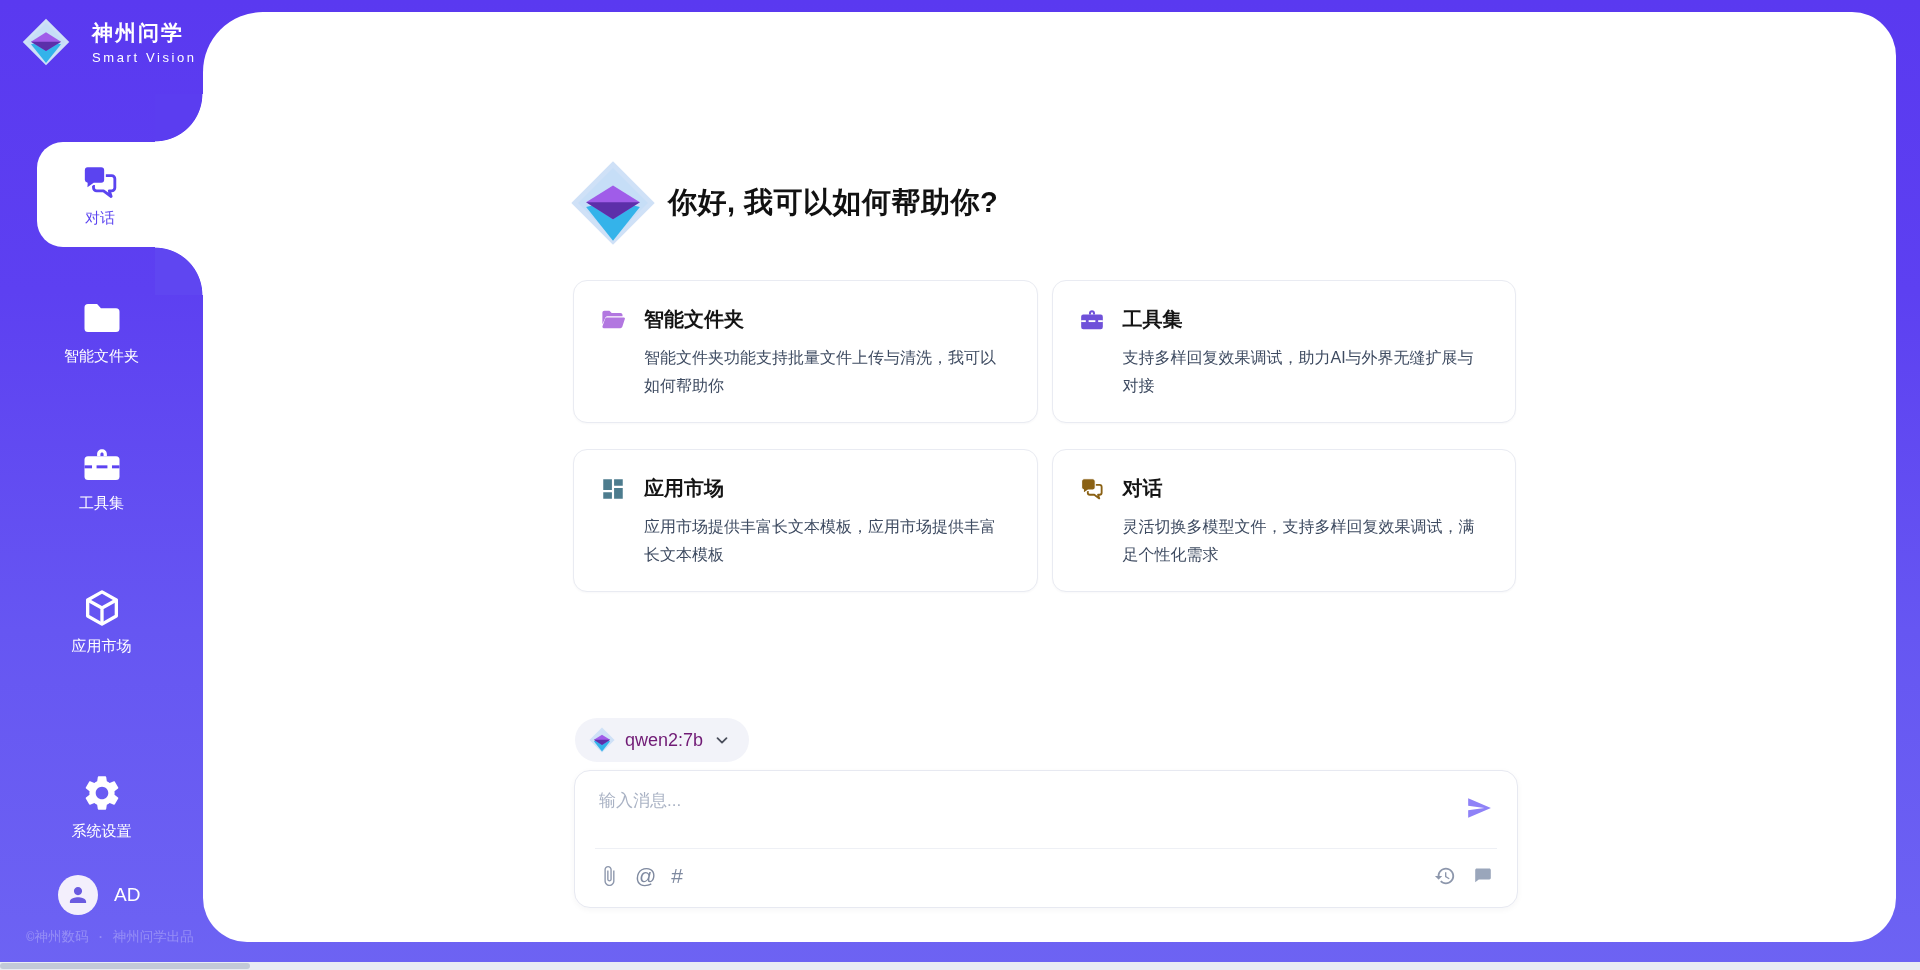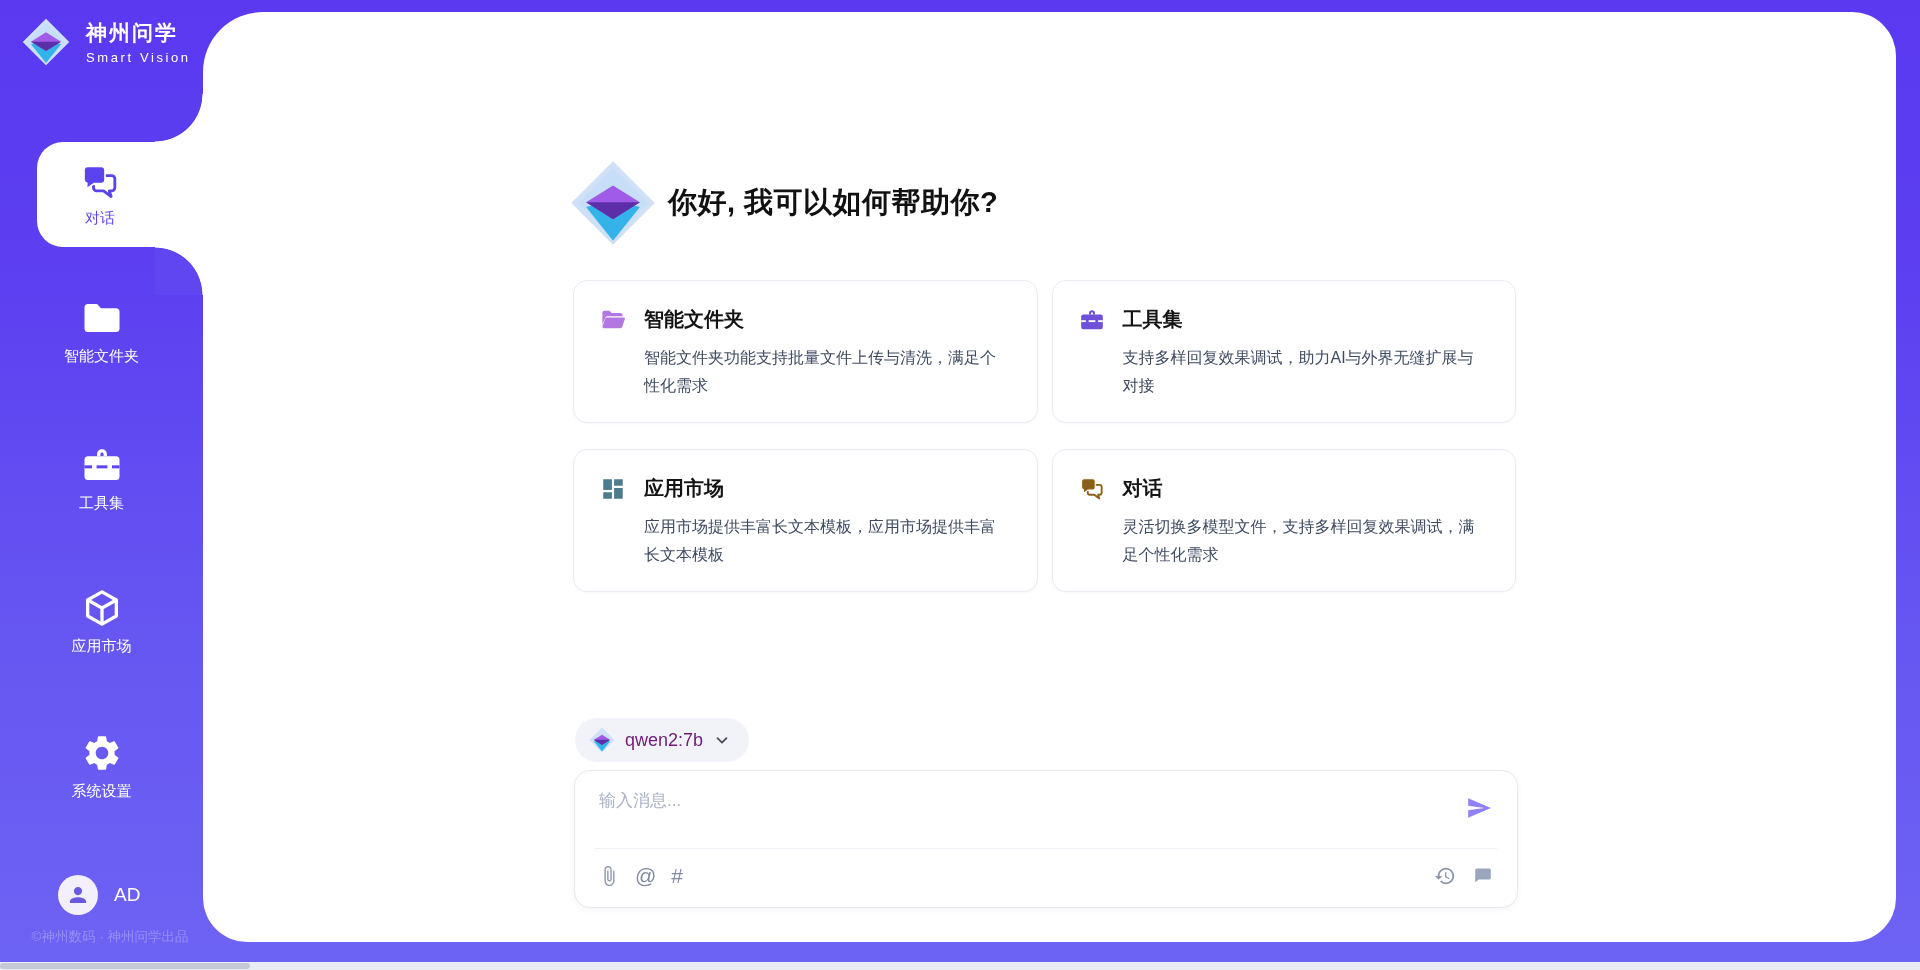--- a/index.html
+++ b/index.html
@@ -15,39 +15,39 @@
   
   .active-tab { position:absolute; left:37px; top:142px; width:170px; height:105px;
                 background:#fff; border-radius:26px 0 0 26px; display:flex; flex-direction:column;
                 align-items:center; justify-content:center; gap:7px; padding-right:44px; cursor:pointer; }
   .fillet-top { position:absolute; left:155px; top:94px; width:48px; height:48px;
                 background:radial-gradient(circle at 0 0,#5b3df0 0 47px,#fff 47.8px); }
   .fillet-bottom { position:absolute; left:155px; top:247px; width:48px; height:48px;
                 background:radial-gradient(circle at 0 100%,#5f46f1 0 47px,#fff 47.8px); }
 
   
-  .brand { position:absolute; left:22px; top:18px; display:flex; align-items:center; gap:16px; }
+  .brand { position:absolute; left:22px; top:18px; display:flex; align-items:center; gap:22px; }
   .brand .logo { width:48px; height:48px; }
   .brand-name { color:#fff; font-size:21px; font-weight:700; letter-spacing:2px; }
   .brand-sub { color:#fff; font-size:13px; letter-spacing:2.6px; margin-top:3px; }
 
   .nav-item { position:absolute; left:0; width:203px; display:flex; flex-direction:column;
               align-items:center; gap:8px; color:#fff; cursor:pointer; }
   .nav-item .nav-icon { width:42px; height:42px; color:#fff; }
   .nav-label { font-size:15px; color:#fff; }
   .active-tab .nav-icon { width:40px; height:40px; color:#5b44f0; }
   .active-tab .nav-label { color:#5b44f0; font-size:15px; }
 
   .user-row { position:absolute; left:58px; top:875px; display:flex; align-items:center; gap:16px; cursor:pointer; }
   .avatar { width:40px; height:40px; border-radius:50%; background:#f3effc; display:flex;
             align-items:center; justify-content:center; }
   .avatar svg { width:24px; height:24px; color:#6a5ae0; }
   .user-name { color:#fff; font-size:19px; }
   .copyright { position:absolute; left:10px; top:928px; width:200px; text-align:center;
-               color:rgba(255,255,255,0.28); font-size:13.5px; white-space:nowrap; }
+               color:rgba(255,255,255,0.28); font-size:13.5px; white-space:nowrap;font-family:Liberation Mono, monospace; }
 
   
   .greeting { position:absolute; left:570px; top:160px; display:flex; align-items:center; gap:12px; }
   .greeting .logo { width:86px; height:86px; }
   .greeting-title { font-size:29px; font-weight:700; color:#111; letter-spacing:0.5px; }
 
   
   .cards { position:absolute; left:573px; top:280px; width:943px; display:grid;
            grid-template-columns:1fr 1fr; gap:26px 14px; }
   .card { background:#fff; border:1px solid #e9ebf2; border-radius:14px; min-height:124px;
@@ -137,21 +137,21 @@
   </div>
 
   <div class="nav-item" style="top:587px;">
     <svg class="nav-icon" viewBox="0 0 24 24" fill="none" stroke="currentColor" stroke-width="1.9" stroke-linejoin="round">
       <path d="M12 2.8l8.2 4.6v9.2L12 21.2l-8.2-4.6V7.4L12 2.8z"></path>
       <path d="M3.8 7.4L12 12l8.2-4.6M12 12v9.2"></path>
     </svg>
     <div class="nav-label">应用市场</div>
   </div>
 
-  <div class="nav-item" style="top:732px;text-align:center;">
+  <div class="nav-item" style="top:772px;text-align:center;">
     <svg class="nav-icon" viewBox="0 0 24 24">
       <path fill="currentColor" d="M19.14,12.94c0.04-0.3,0.06-0.61,0.06-0.94c0-0.32-0.02-0.64-0.07-0.94l2.03-1.58c0.18-0.14,0.23-0.41,0.12-0.61l-1.92-3.32c-0.12-0.22-0.37-0.29-0.59-0.22l-2.39,0.96c-0.5-0.38-1.03-0.7-1.62-0.94L14.4,2.81c-0.04-0.24-0.24-0.41-0.48-0.41h-3.84c-0.24,0-0.43,0.17-0.47,0.41L9.25,5.35C8.66,5.59,8.12,5.92,7.63,6.29L5.24,5.33c-0.22-0.08-0.47,0-0.59,0.22L2.74,8.87C2.62,9.08,2.66,9.34,2.86,9.48l2.03,1.58C4.84,11.36,4.8,11.69,4.8,12s0.02,0.64,0.07,0.94l-2.03,1.58c-0.18,0.14-0.23,0.41-0.12,0.61l1.92,3.32c0.12,0.22,0.37,0.29,0.59,0.22l2.39-0.96c0.5,0.38,1.03,0.7,1.62,0.94l0.36,2.54c0.05,0.24,0.24,0.41,0.48,0.41h3.84c0.24,0,0.44-0.17,0.47-0.41l0.36-2.54c0.59-0.24,1.13-0.56,1.62-0.94l2.39,0.96c0.22,0.08,0.47,0,0.59-0.22l1.92-3.32c0.12-0.22,0.07-0.47-0.12-0.61L19.14,12.94z M12,15.6c-1.98,0-3.6-1.62-3.6-3.6s1.62-3.6,3.6-3.6s3.6,1.62,3.6,3.6S13.98,15.6,12,15.6z"></path>
     </svg>
     <div class="nav-label">系统设置</div>
   </div>
 
   <div class="user-row">
     <div class="avatar">
       <svg viewBox="0 0 24 24">
         <path fill="currentColor" d="M12 12.2c2.3 0 4.1-1.8 4.1-4.1S14.3 4 12 4 7.9 5.8 7.9 8.1s1.8 4.1 4.1 4.1zm0 2c-2.7 0-8.1 1.4-8.1 4.1V20h16.2v-1.7c0-2.7-5.4-4.1-8.1-4.1z"></path>
@@ -175,21 +175,21 @@
   <div class="cards">
 
     <div class="card">
       <div class="card-head">
         <svg class="icon-folder-open" viewBox="0 0 24 24">
           <path fill="currentColor" d="M2.2 5.4c0-1 .8-1.9 1.9-1.9h4.6l2.1 2.1h8.1c1 0 1.9.8 1.9 1.9v1H6.9c-.9 0-1.6.5-1.9 1.3L2.2 16V5.4z"></path>
           <path fill="currentColor" d="M6.2 9.6h15.9c.7 0 1.1.7.9 1.3l-2.4 7.3c-.3.8-1 1.3-1.8 1.3H3.5c-.9 0-1.5-.9-1.2-1.7l2.5-7.2c.2-.6.8-1 1.4-1z"></path>
         </svg>
         <div class="card-title">智能文件夹</div>
       </div>
-      <div class="card-desc">智能文件夹功能支持批量文件上传与清洗，满足个性化需求</div>
+      <div class="card-desc">智能文件夹功能支持批量文件上传与清洗，我可以如何帮助你</div>
     </div>
 
     <div class="card">
       <div class="card-head">
         <svg class="icon-toolbox-card" viewBox="0 0 24 24">
           <path d="M9.2 7V5.8C9.2 4.2 10.4 3 12 3s2.8 1.2 2.8 2.8V7h-1.9V5.8c0-.6-.4-.9-.9-.9s-.9.3-.9.9V7H9.2z" fill="currentColor"></path>
           <rect x="2" y="7" width="20" height="13.5" rx="2" fill="currentColor"></rect>
           <rect x="2" y="12.2" width="20" height="1.7" fill="var(--slot,#fff)"></rect>
           <rect x="6.3" y="10.9" width="2.6" height="4.3" rx="0.7" fill="currentColor"></rect>
           <rect x="15.1" y="10.9" width="2.6" height="4.3" rx="0.7" fill="currentColor"></rect>

